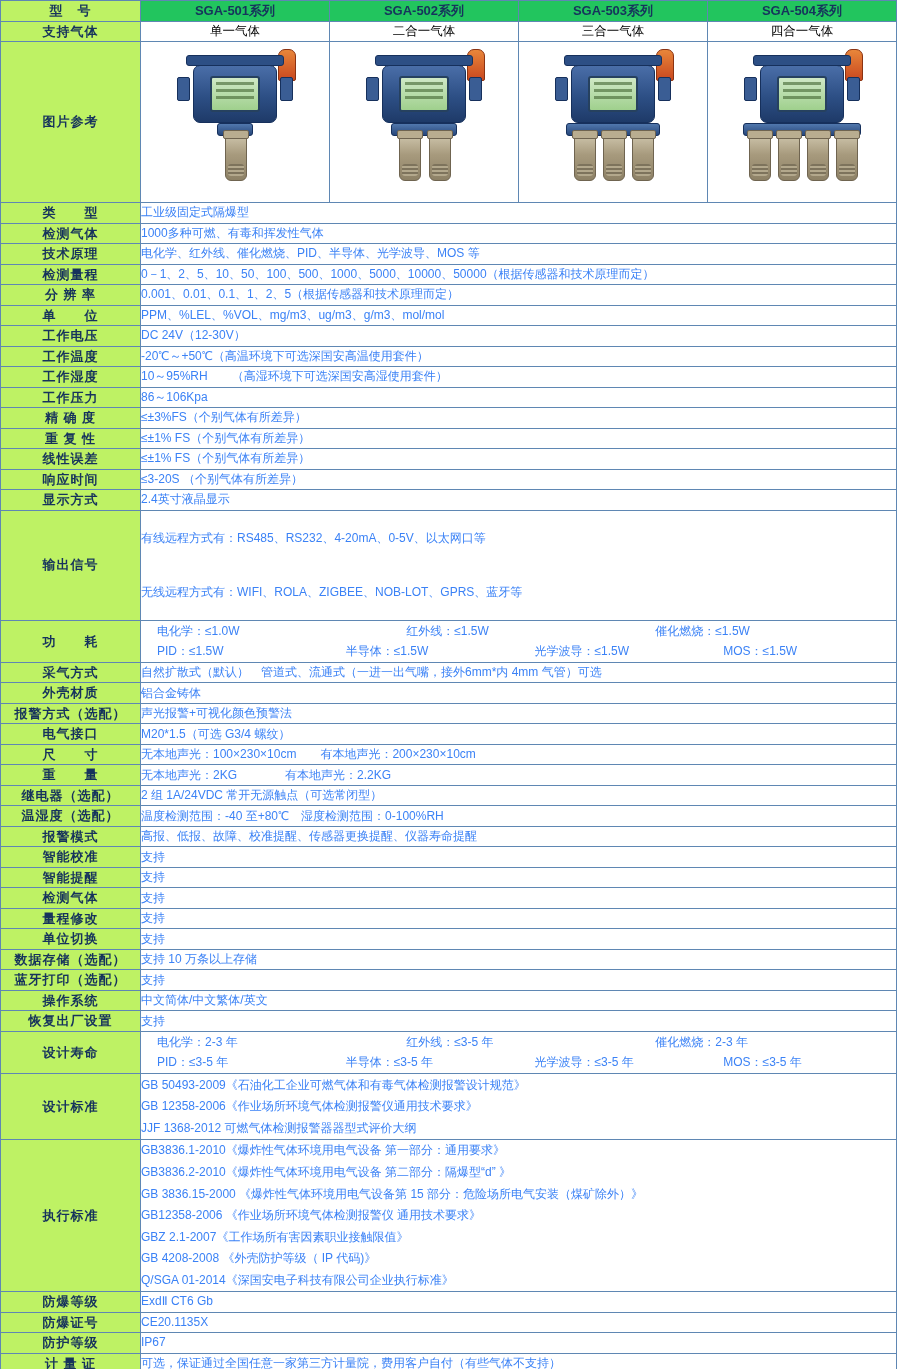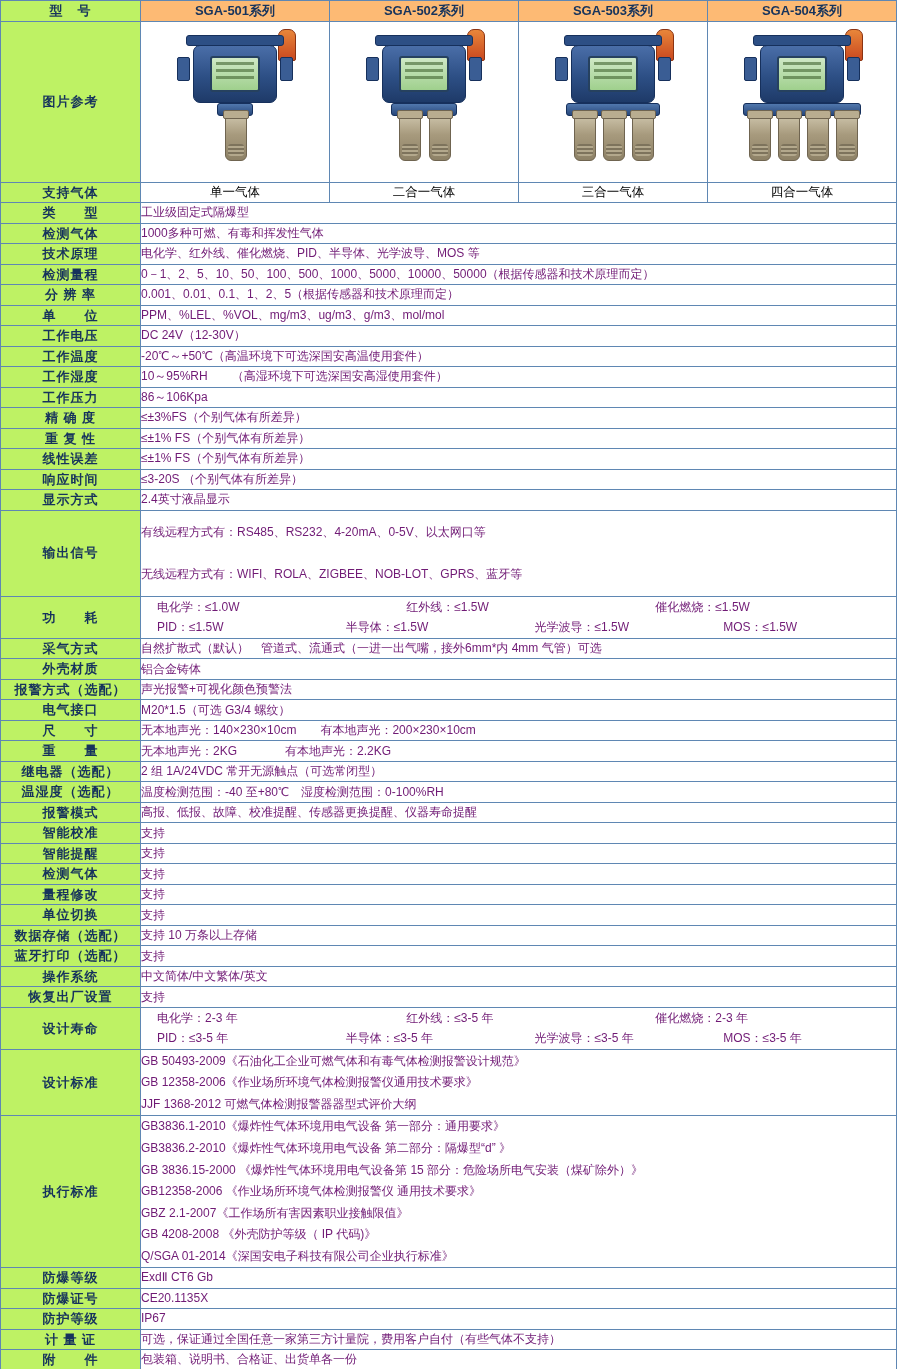--- a/index.html
+++ b/index.html
@@ -32,45 +32,45 @@
     color: #16335c;
     letter-spacing: 1px;
     width: 140px;
     padding: 3px 2px;
     line-height: 1.5;
   }
   .val-cell {
     background: #ffffff;
     padding: 4px 8px;
     font-size: 12px;
-    color: #701a75;
+    color: #3b82f6;
     line-height: 1.55;
   }
   .hdr-cell {
-    background: #fdba74;
+    background: #22c55e;
     text-align: center;
     font-weight: bold;
     font-size: 13px;
     color: #16335c;
     padding: 5px 2px;
   }
   .img-cell {
     background: #ffffff;
     text-align: center;
     padding: 2px;
     height: 160px;
   }
   .gas-cell {
     background: #ffffff;
     text-align: center;
     font-size: 12.5px;
     padding: 4px;
   }
   .two-line > div {
-    padding: 12px 0;
+    padding: 18px 0;
   }
   .multi-line > div {
     padding: 1.5px 0;
   }
   .cols3 {
     display: flex;
     flex-wrap: wrap;
   }
   .cols3 > div {
     box-sizing: border-box;
@@ -198,20 +198,28 @@
     <col style="width:189px">
   </colgroup>
 
   <tbody>
       <tr>
     <td class="label-cell">型　号</td>
     <td class="hdr-cell">SGA-501系列</td>
     <td class="hdr-cell">SGA-502系列</td>
     <td class="hdr-cell">SGA-503系列</td>
     <td class="hdr-cell">SGA-504系列</td>
+  </tr>
+
+  <tr>
+    <td class="label-cell">支持气体</td>
+    <td class="gas-cell">单一气体</td>
+    <td class="gas-cell">二合一气体</td>
+    <td class="gas-cell">三合一气体</td>
+    <td class="gas-cell">四合一气体</td>
   </tr>
 
   <tr>
     <td class="label-cell">图片参考</td>
     <td class="img-cell">
       <div class="device">
         <div class="dev-lamp"></div>
         <div class="dev-flange"></div>
         <div class="dev-ear l"></div>
         <div class="dev-ear r"></div>
@@ -276,28 +284,20 @@
                 <div class="ln"></div>
           </div>
         </div>
         <div class="dev-bar" style="width:116px;"></div>
         <div class="probe" style="left:22px;"></div>
         <div class="probe" style="left:51px;"></div>
         <div class="probe" style="left:80px;"></div>
         <div class="probe" style="left:109px;"></div>
       </div>
     </td>
-  </tr>
-
-  <tr>
-    <td class="label-cell">支持气体</td>
-    <td class="gas-cell">单一气体</td>
-    <td class="gas-cell">二合一气体</td>
-    <td class="gas-cell">三合一气体</td>
-    <td class="gas-cell">四合一气体</td>
   </tr>
 
   <tr>
     <td class="label-cell">类　　型</td>
     <td class="val-cell" colspan="4">工业级固定式隔爆型</td>
   </tr>
   <tr>
     <td class="label-cell">检测气体</td>
     <td class="val-cell" colspan="4">1000多种可燃、有毒和挥发性气体</td>
   </tr>
@@ -388,21 +388,21 @@
   <tr>
     <td class="label-cell">报警方式（选配）</td>
     <td class="val-cell" colspan="4">声光报警+可视化颜色预警法</td>
   </tr>
   <tr>
     <td class="label-cell">电气接口</td>
     <td class="val-cell" colspan="4">M20*1.5（可选 G3/4 螺纹）</td>
   </tr>
   <tr>
     <td class="label-cell">尺　　寸</td>
-    <td class="val-cell" colspan="4">无本地声光：140×230×10cm　　有本地声光：200×230×10cm</td>
+    <td class="val-cell" colspan="4">无本地声光：100×230×10cm　　有本地声光：200×230×10cm</td>
   </tr>
   <tr>
     <td class="label-cell">重　　量</td>
     <td class="val-cell" colspan="4">无本地声光：2KG　　　　有本地声光：2.2KG</td>
   </tr>
   <tr>
     <td class="label-cell">继电器（选配）</td>
     <td class="val-cell" colspan="4">2 组 1A/24VDC 常开无源触点（可选常闭型）</td>
   </tr>
   <tr>

